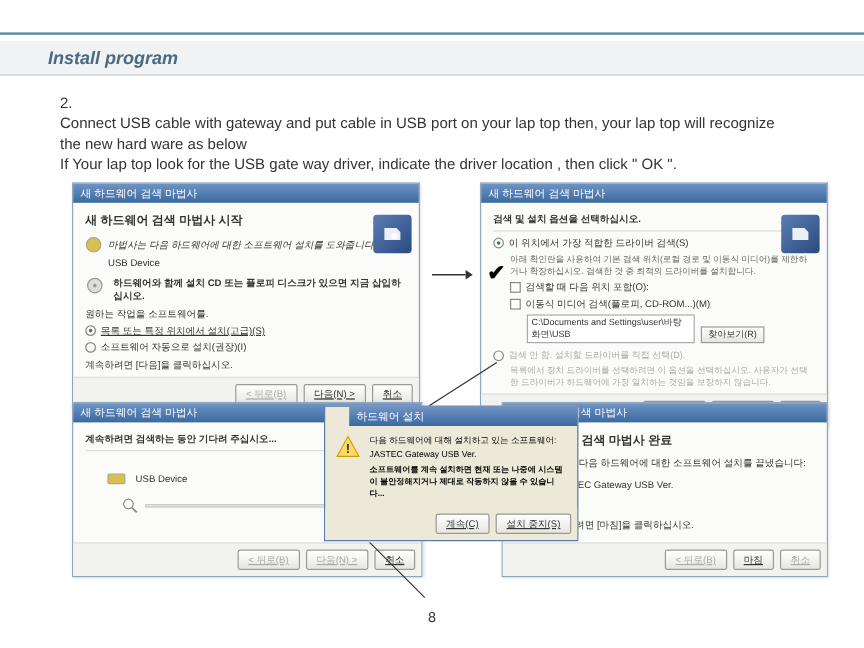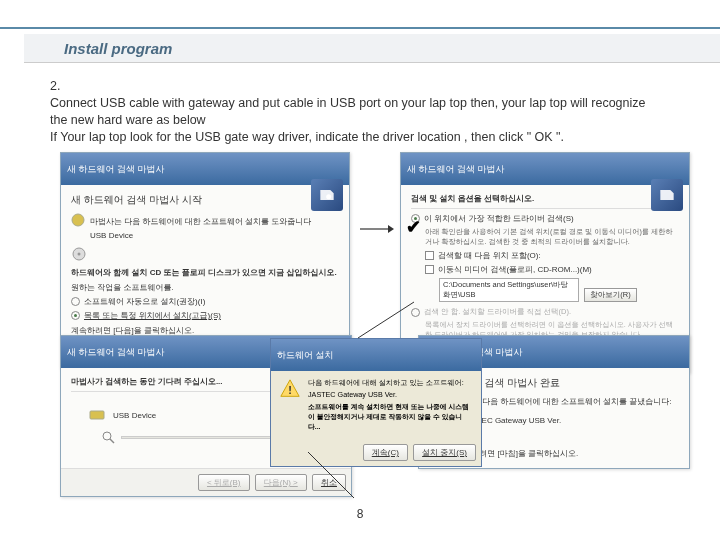--- a/index.html
+++ b/index.html
@@ -10,21 +10,20 @@
     font-family: Arial, sans-serif;
     background: #fff;
     position: relative;
     overflow: hidden;
   }
   .header-bar {
     position: absolute;
     top: 34px;
     left: 0;
     right: 0;
-    padding-left: 24px;
   }
   .title-band {
     background: #f0f2f4;
     height: 29px;
     border-bottom: 1px solid #ccc;
     padding-left: 40px;
     display: flex;
     align-items: center;
     font-weight: bold;
     font-style: italic;
@@ -60,50 +59,50 @@
     box-shadow:1px 1px 3px rgba(0,0,0,.15);
   }
   .dlg-title {
     background:linear-gradient(#6f93c4,#3b6aa0);
     color:#fff;
     font-size:9px;
     padding:3px 6px;
     display:flex;
     justify-content:space-between;
     align-items:center;
-    height:32px;
+    height:16px;
   }
   .dlg-icon {
     position:absolute; right:6px; top:26px;
     width:32px; height:32px;
     background:linear-gradient(135deg,#5a7fb5,#2a4a80);
     border-radius:3px;
     display:flex; align-items:center; justify-content:center;
   }
   .dlg-icon svg { width:20px; height:20px; }
   .dlg-main { padding:8px 10px 4px 10px; }
-  .dlg-h { font-weight:normal; font-size:10px; margin-bottom:6px;}
+  .dlg-h { font-weight:bold; font-size:10px; margin-bottom:6px;}
   .dlg-footer { background:#f2f2ee; padding:5px; text-align:right; border-top:1px solid #ddd;}
   .btn { display:inline-block; background:linear-gradient(#fff,#e6e6e0); border:1px solid #999; font-size:8px; padding:2px 8px; margin-left:3px; border-radius:2px; color:#333;text-decoration:underline;}
   .radio { display:flex; align-items:flex-start; gap:4px; margin:3px 0; }
   .r { width:9px; height:9px; border:1px solid #888; border-radius:50%; flex:none; margin-top:1px; position:relative;}
   .r.on::after{content:"";position:absolute;inset:2px;background:#4a7a4a;border-radius:50%;}
   .cb { width:9px; height:9px; border:1px solid #888; flex:none; margin-top:1px; position:relative; background:#fff;}
   .path-box { background:#fff; border:1px solid #aaa; padding:1px 3px; font-size:7.5px; display:inline-block; width:140px;}
   .browse-btn { display:inline-block; background:linear-gradient(#fff,#e6e6e0); border:1px solid #999; font-size:7.5px; padding:1px 5px; margin-left:3px;}
   .grey-line{color:#aaa;font-size:7.5px;}
   .checkmark{ position:absolute; font-size:18px; font-weight:bold; color:#000; }
   .arrow{ position:absolute; }
   .popup {
     position:absolute;
     background:#ece9d8;
     border:1px solid #5a7aa8;
     font-size:8px;
   }
-  .popup .dlg-title { background:linear-gradient(#6f93c4,#3b6aa0); }
+  .popup .dlg-title { background:linear-gradient(#6f93c4,#3b6aa0);margin-left:20px; }
   .warn-icon{ width:22px; height:22px; flex:none;}
   .page-num{ position:absolute; bottom:19px; left:50%; transform:translateX(-50%); font-size:12px; color:#333;}
   .hr-sep{ border-top:1px solid #ddd; margin:4px 0;}
 </style>
 </head>
 <body>
 
 <div class="blue-line"></div>
 <div class="logo">
 
@@ -127,42 +126,42 @@
         <span>새 하드웨어 검색 마법사</span>
       </div>
     <div class="dlg-icon">
         <svg viewBox="0 0 24 24">
           <path fill="#fff" d="M4 6h12l4 4v8H4z" opacity=".9"></path>
           <circle cx="14" cy="14" r="3" fill="#fff"></circle>
         </svg>
       </div>
     <div class="dlg-main">
       <div class="dlg-h">새 하드웨어 검색 마법사 시작</div>
-      <div style="display:flex;gap:5px;align-items:flex-end;margin:4px 0;">
+      <div style="display:flex;gap:5px;align-items:center;margin:4px 0;font-style:italic;">
         <svg width="14" height="14">
             <circle cx="7" cy="7" r="6" fill="#d8c050" stroke="#aa8"></circle>
           </svg>
         <div>마법사는 다음 하드웨어에 대한 소프트웨어 설치를 도와줍니다</div>
       </div>
       <div style="margin-left:19px;font-size:8px;">USB Device</div>
-      <div style="display:flex;gap:5px;margin:6px 0 0 0;flex-direction:column;">
+      <div style="display:flex;gap:5px;margin:6px 0 0 0;">
         <svg width="20" height="16">
             <circle cx="8" cy="8" r="6" fill="#ddd" stroke="#999"></circle>
             <circle cx="8" cy="8" r="1.5" fill="#999"></circle>
           </svg>
         <div style="font-weight:bold;">하드웨어와 함께 설치 CD 또는 플로피 디스크가 있으면 지금 삽입하십시오.</div>
       </div>
       <div style="margin:4px 0 3px 0;">원하는 작업을 소프트웨어를.</div>
       <div class="radio">
+          <span class="r on"></span>
+          <span style="text-decoration:underline;">목록 또는 특정 위치에서 설치(고급)(S)</span>
+        </div>
+      <div class="radio">
           <span class="r"></span>
           <span>소프트웨어 자동으로 설치(권장)(I)</span>
-        </div>
-      <div class="radio">
-          <span class="r on"></span>
-          <span style="text-decoration:underline;">목록 또는 특정 위치에서 설치(고급)(S)</span>
         </div>
       <div style="margin-top:4px;">계속하려면 [다음]을 클릭하십시오.</div>
     </div>
     <div class="dlg-footer">
       <span class="btn" style="color:#aaa;">&lt; 뒤로(B)</span>
       <span class="btn">다음(N) &gt;</span>
       <span class="btn">취소</span>
     </div>
   </div>
 
@@ -214,21 +213,21 @@
       <span class="btn">취소</span>
     </div>
   </div>
   <div class="checkmark" style="left:346px; top:64px;">✔</div>
 
   <div class="dlg" style="left:0; top:183px; width:292px;">
     <div class="dlg-title">
         <span>새 하드웨어 검색 마법사</span>
       </div>
     <div class="dlg-main" style="min-height:100px;">
-      <div style="font-weight:bold;">마법사가 검색하는 동안 기다려 주십시오...</div>
+      <div style="font-weight:bold;">계속하려면 검색하는 동안 기다려 주십시오...</div>
       <div class="hr-sep"></div>
       <div style="display:flex;gap:6px;margin:16px 0 8px 18px;align-items:center;">
         <svg width="18" height="14">
             <rect x="1" y="3" width="14" height="8" rx="1" fill="#d8c050" stroke="#aa8"></rect>
           </svg>
         <span>USB Device</span>
       </div>
       <div style="display:flex;gap:6px;margin:8px 0 0 30px;align-items:center;">
         <svg width="14" height="14">
             <circle cx="6" cy="6" r="4" fill="none" stroke="#888"></circle>
@@ -256,20 +255,25 @@
           </svg>
         <div>마법사가 다음 하드웨어에 대한 소프트웨어 설치를 끝냈습니다:</div>
       </div>
       <div style="display:flex;gap:5px;margin:4px 0 10px 14px;align-items:center;">
         <svg width="14" height="12">
             <rect x="1" y="2" width="11" height="7" fill="#d8c050" stroke="#aa8"></rect>
           </svg>
         <span>JASTEC Gateway USB Ver.</span>
       </div>
       <div style="margin-top:22px;">마법사를 끝내려면 [마침]을 클릭하십시오.</div>
+    </div>
+    <div class="dlg-footer">
+      <span class="btn" style="color:#aaa;">&lt; 뒤로(B)</span>
+      <span class="btn">마침</span>
+      <span class="btn" style="color:#aaa;">취소</span>
     </div>
   </div>
 
   <div class="popup" style="left:210px; top:186px; width:212px;">
     <div class="dlg-title">
         <span>하드웨어 설치</span>
       </div>
     <div style="padding:7px 8px; display:flex; gap:7px;">
       <svg class="warn-icon" viewBox="0 0 24 24">
           <polygon points="12,2 22,20 2,20" fill="#ffd966" stroke="#c9a000"></polygon>

